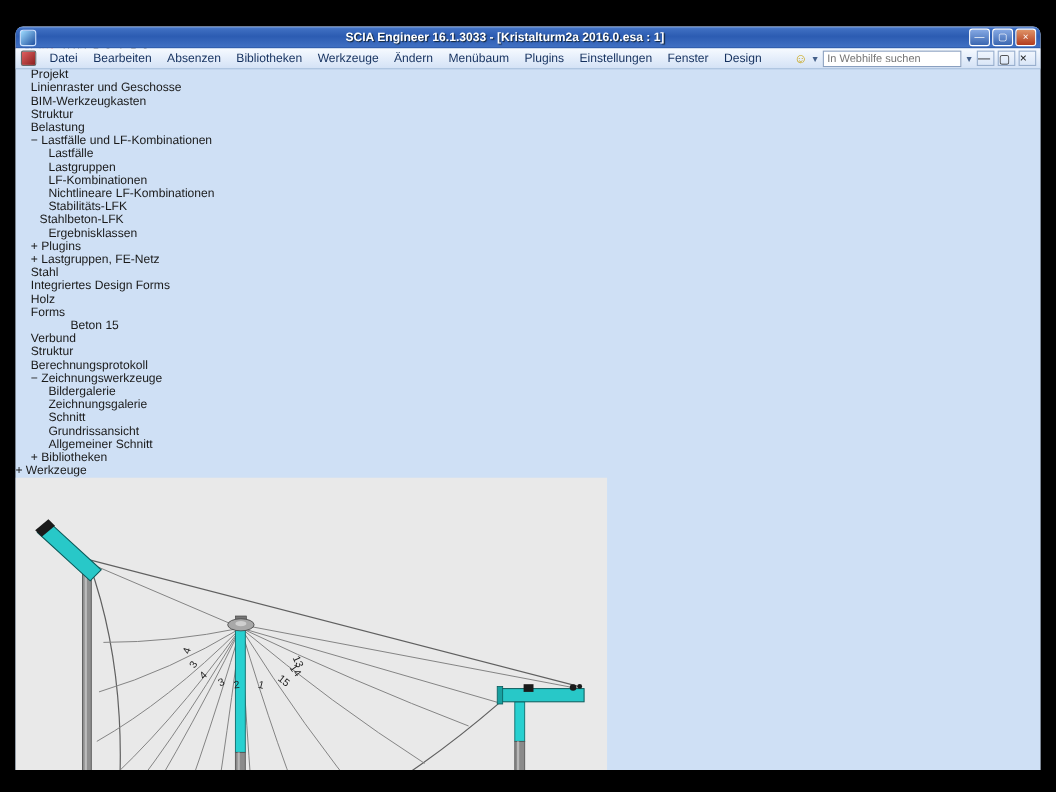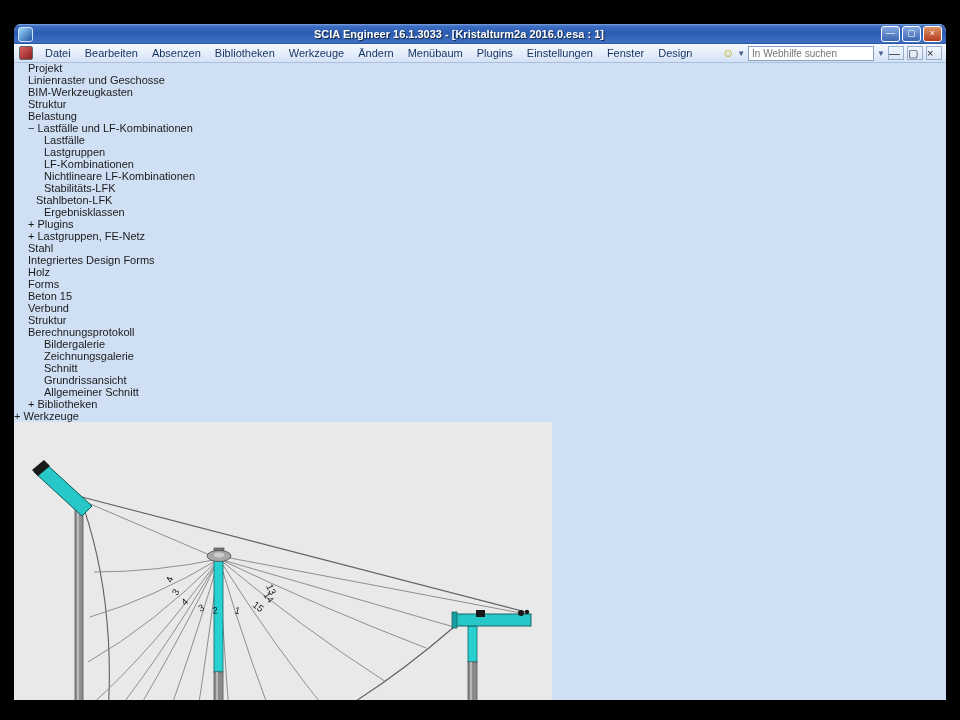--- a/index.html
+++ b/index.html
@@ -282,21 +282,21 @@
             <span class="tico" style="--a: #f0c040; --b: #9a6f20;"></span>
             <span class="tlabel">Holz</span>
           </div>
 
           <div class="titem" style="padding-left: 14px;">
             <span class="exp"></span>
             <span class="tico" style="--a: #4fc8c8; --b: #1f8a8a;"></span>
             <span class="tlabel">Forms</span>
           </div>
 
-          <div class="titem" style="padding-left: 14px;">
+          <div class="titem" style="padding-left: 2px; margin-left: 48px;">
             <span class="exp"></span>
             <span class="tico" style="--a: #4fc8c8; --b: #1f8a8a;"></span>
             <span class="tlabel">Beton 15</span>
           </div>
 
           <div class="titem" style="padding-left: 14px;">
             <span class="exp"></span>
             <span class="tico" style="--a: #4fc8c8; --b: #3b5fa0;"></span>
             <span class="tlabel">Verbund</span>
           </div>
@@ -306,20 +306,25 @@
             <span class="tico" style="--a: #e8eefb; --b: #3b6fc4;"></span>
             <span class="tlabel">Struktur</span>
           </div>
 
           <div class="titem" style="padding-left: 14px;">
             <span class="exp"></span>
             <span class="tico" style="--a: #c8d0dc; --b: #6f7f94;"></span>
             <span class="tlabel">Berechnungsprotokoll</span>
           </div>
 
+          <div class="titem" style="padding-left: 14px;">
+            <span class="exp show">−</span>
+            <span class="tico" style="--a: #9aa8b8; --b: #2f3f52;"></span>
+            <span class="tlabel">Zeichnungswerkzeuge</span>
+          </div>
 
           <div class="titem" style="padding-left: 30px;">
             <span class="exp"></span>
             <span class="tico" style="--a: #f0b050; --b: #8a9aac;"></span>
             <span class="tlabel">Bildergalerie</span>
           </div>
 
           <div class="titem" style="padding-left: 30px;">
             <span class="exp"></span>
             <span class="tico" style="--a: #f8f8f8; --b: #4a7bd0;"></span>

